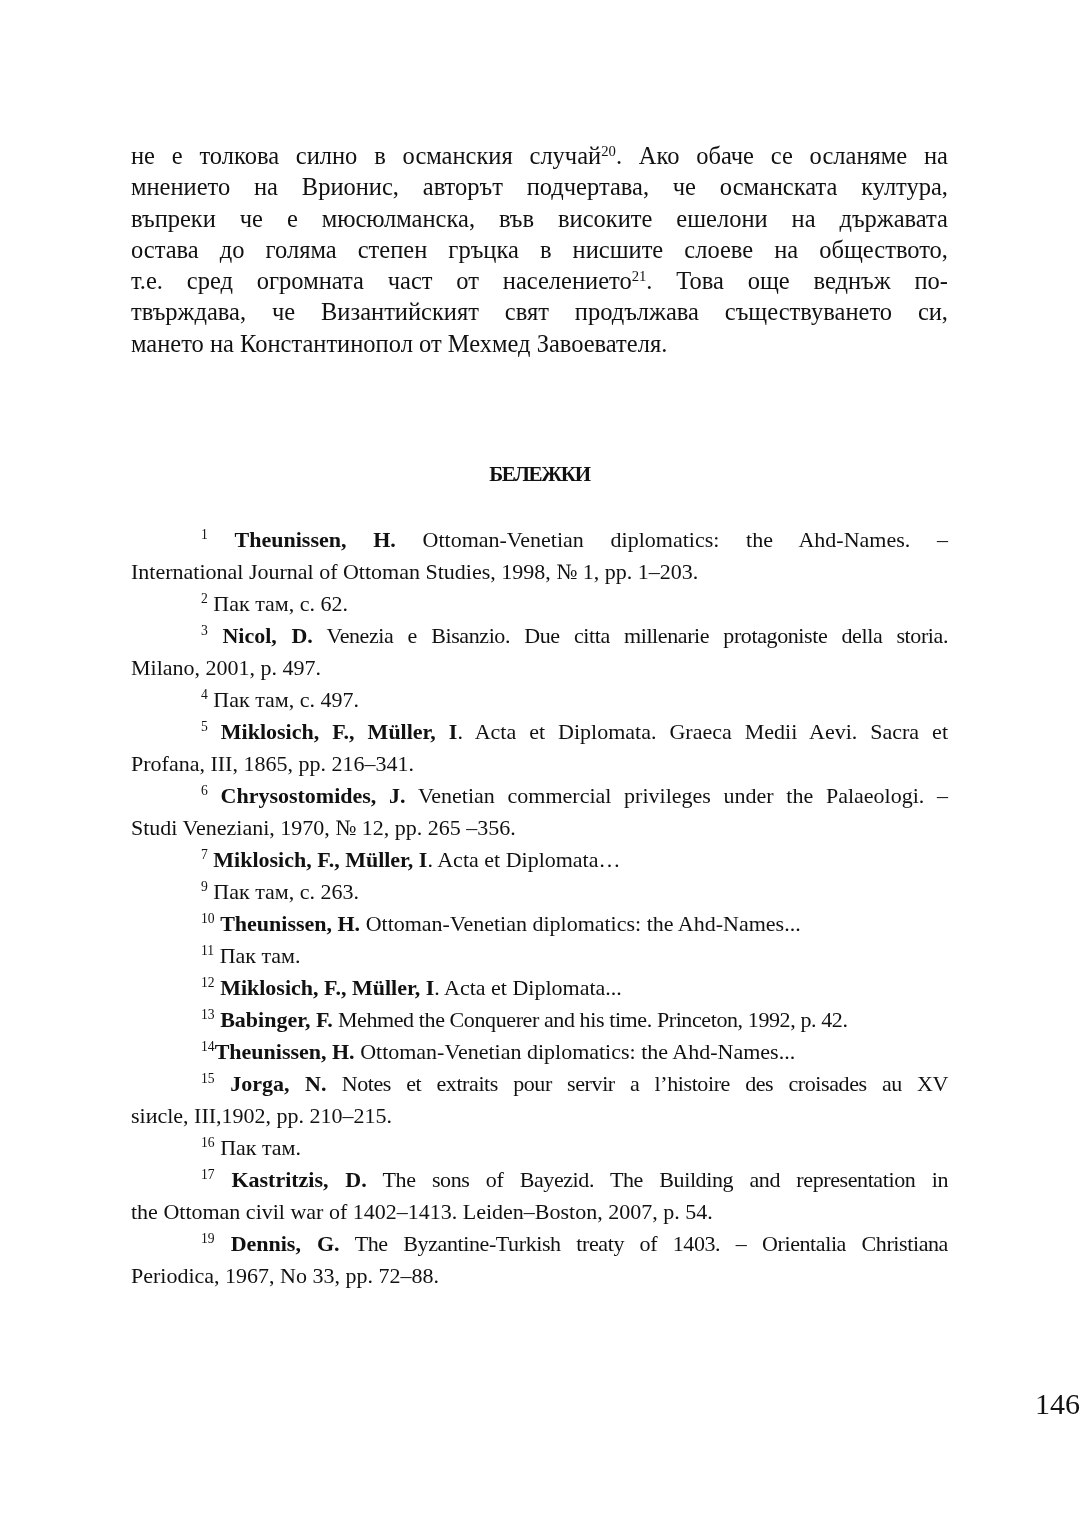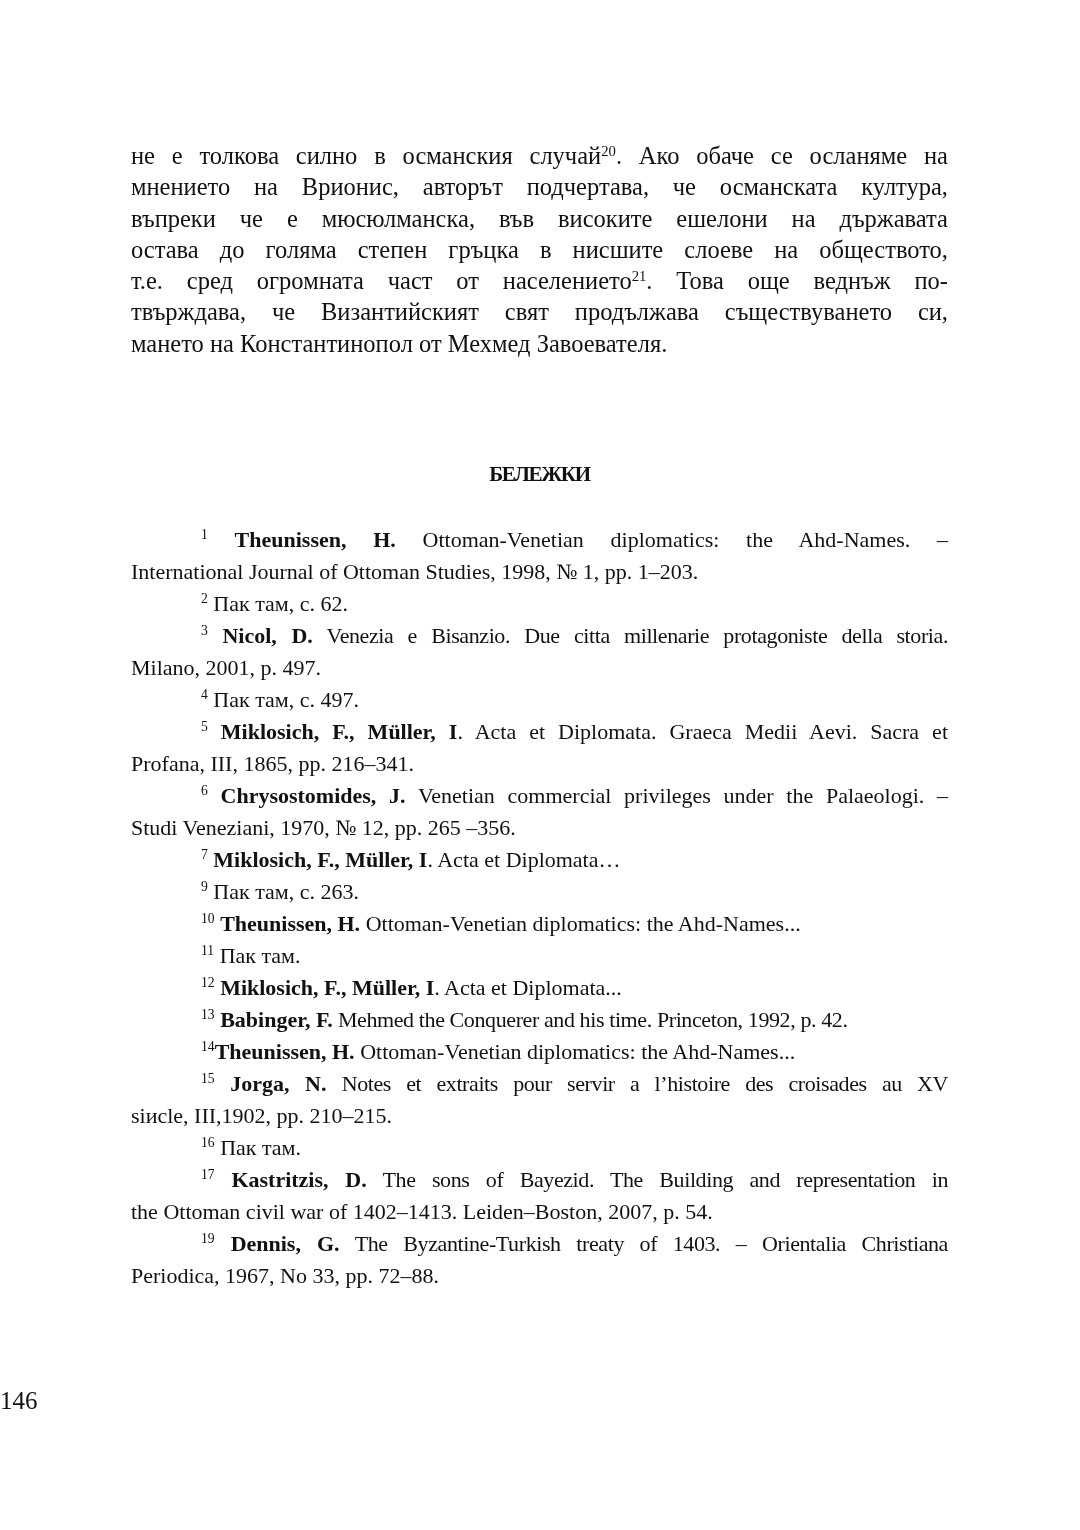--- a/index.html
+++ b/index.html
@@ -12,21 +12,21 @@
   sup { font-size: 60%; line-height: 0; vertical-align: 0.55em; }
   .heading { position: absolute; left: 0; width: 817px; top: 322px; text-align: center;
              font-weight: bold; font-size: 21px; letter-spacing: -1.3px; }
   .notes { position: absolute; left: 0; top: 384px; width: 817px; font-size: 22px; line-height: 32px; }
   .note { margin: 0; text-align: justify; }
   .note .first { display: block; padding-left: 70px; white-space: nowrap; }
   .note .first.just { text-align: justify; text-align-last: justify; }
   .note .cont { display: block; white-space: nowrap; }
   .note sup { font-size: 62%; vertical-align: 0.6em; }
   .note b { font-weight: bold; }
-  .pagenum { position: absolute; left: 0; width: 1080px; top: 1387px; text-align: left; font-size: 25px; }
+  .pagenum { position: absolute; left: 0; width: 1080px; top: 1387px; text-align: right; font-size: 30px; }
   .tight { letter-spacing: -0.4px; }
 </style>
 </head>
 <body>
 
 <div class="page">
   <div class="body-text" id="body">
       <span class="body-line">не е толкова силно в османския случай<sup>20</sup>. Ако обаче се осланяме на</span>
       <span class="body-line">мнението на Врионис, авторът подчертава, че османската култура,</span>
       <span class="body-line">въпреки че е мюсюлманска, във високите ешелони на държавата</span>

